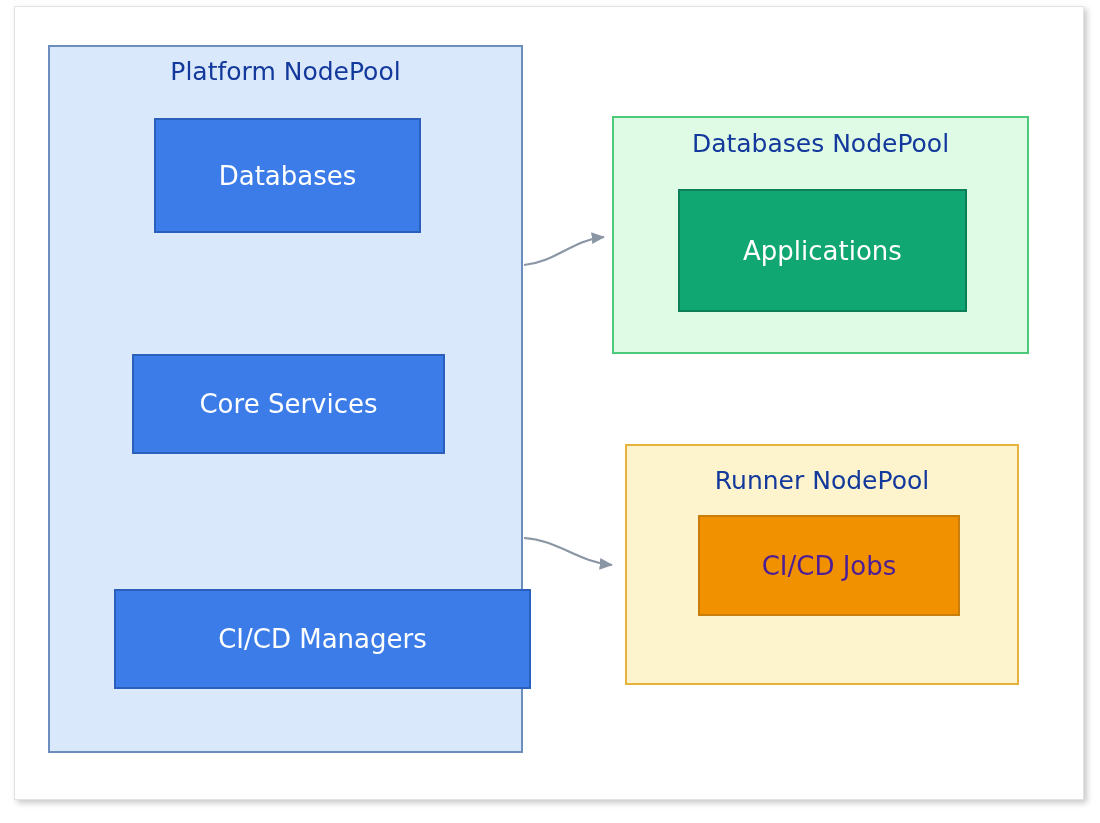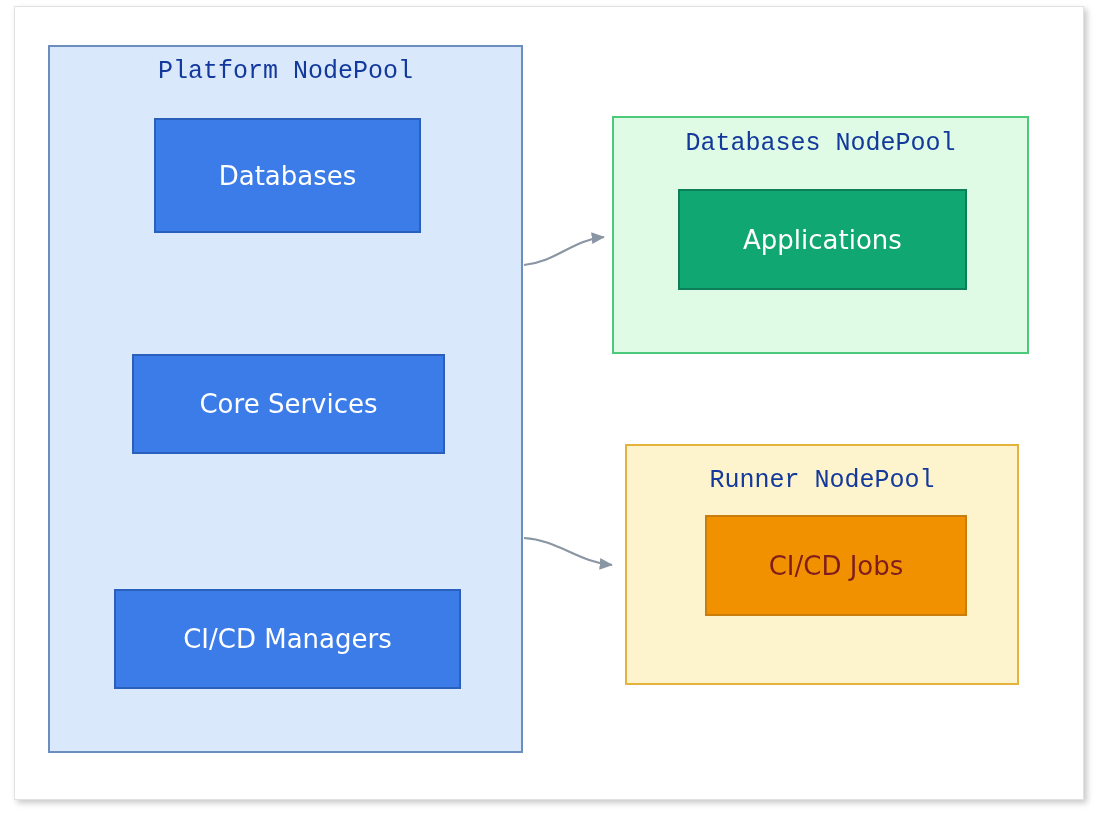--- a/index.html
+++ b/index.html
@@ -41,21 +41,20 @@
     border-style: solid;
   }
   .pool-title {
     position: absolute;
     left: 0;
     right: 0;
     text-align: center;
     font-size: 25px;
     color: #12399b;
     white-space: nowrap;
-    font-family: Liberation Mono, monospace;
   }
   .node-box {
     position: absolute;
     box-sizing: border-box;
     border-width: 2px;
     border-style: solid;
     display: flex;
     align-items: center;
     justify-content: center;
     font-size: 26px;
@@ -80,58 +79,58 @@
   #box-core-services {
     left: 82px; top: 307px;
     width: 313px; height: 100px;
     background: #3b7ce8;
     border-color: #2a5fbb;
     color: #ffffff;
     text-align: right;
   }
   #box-cicd-managers {
     left: 64px; top: 542px;
-    width: 347px; height: 100px;
+    width: 417px; height: 100px;
     background: #3b7ce8;
     border-color: #2a5fbb;
     color: #ffffff;
   }
 
   
   #pool-workload {
     left: 612px; top: 116px;
     width: 417px; height: 238px;
     background: #dffbe6;
     border-color: #4dc97a;
   }
   #pool-workload .pool-title { top: 11px; }
 
   #box-applications {
     left: 64px; top: 71px;
-    width: 289px; height: 101px;
+    width: 289px; height: 123px;
     background: #10a772;
     border-color: #0d7f58;
     color: #ffffff;
   }
 
   
   #pool-runner {
     left: 625px; top: 444px;
     width: 394px; height: 241px;
     background: #fdf3cd;
     border-color: #e5b33b;
   }
   #pool-runner .pool-title { top: 20px; }
 
   #box-cicd-jobs {
-    left: 78px; top: 69px;
+    left: 71px; top: 69px;
     width: 262px; height: 101px;
     background: #f29100;
     border-color: #c97d0c;
-    color: #7f1d1d;
+    color: #4c1d95;
   }
 
   
   #connectors {
     position: absolute;
     left: 0; top: 0;
     width: 1100px;
     height: 823px;
     overflow: visible;
     pointer-events: none;

